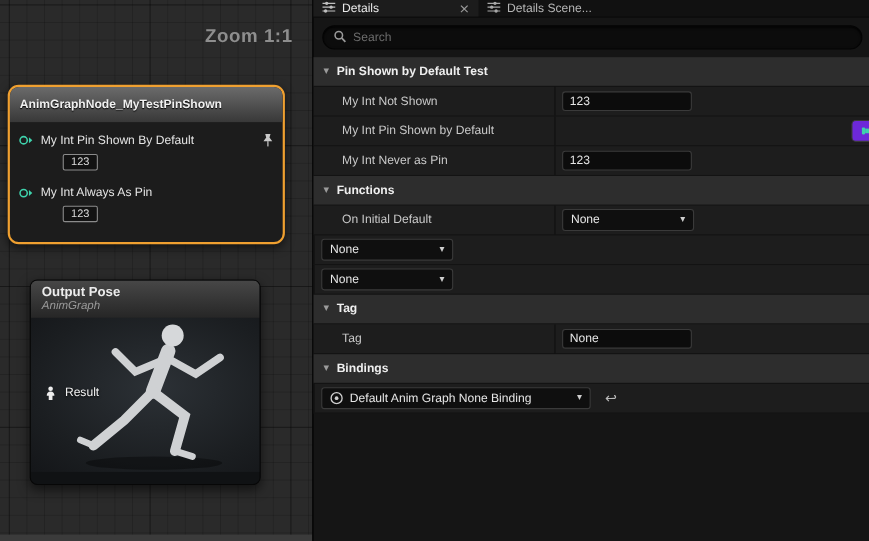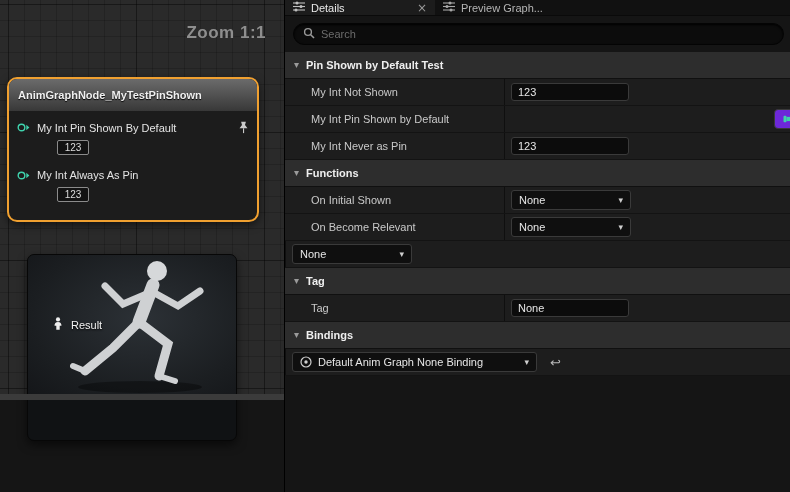--- a/index.html
+++ b/index.html
@@ -6,21 +6,21 @@
   html,body { background:#000; }
   .app{
     position:relative; width:790px; height:492px; overflow:hidden;
     font-family:"Liberation Sans",sans-serif; background:var(--panel-bg,#151515);
     color:#ddd; font-size:11px;
   }
   .glyph{ font-family:"DejaVu Sans",sans-serif; }
 
   
   .graph-panel{
-    position:absolute; left:0; top:0; width:284px; height:400px;
+    position:absolute; left:0; top:0; width:284px; height:492px;
     background-color:var(--graph-bg,#2a2a2a);
     background-image:
       linear-gradient(to right, rgba(0,0,0,.32) 1px, transparent 1px),
       linear-gradient(to bottom, rgba(0,0,0,.32) 1px, transparent 1px),
       linear-gradient(to right, rgba(0,0,0,.16) 1px, transparent 1px),
       linear-gradient(to bottom, rgba(0,0,0,.16) 1px, transparent 1px);
     background-size:128px 128px,128px 128px,16px 16px,16px 16px;
     background-position:8px 4px;
   }
   .zoom-label{
@@ -65,22 +65,22 @@
     background:linear-gradient(#474747,#262626);
   }
   .n2-title{ font-size:12px; font-weight:bold; color:#ececec; }
   .n2-subtitle{ font-size:10.5px; font-style:italic; color:#9a9a9a; }
   .n2-body{
     position:relative; height:140px;
     background:radial-gradient(ellipse at 55% 45%, #2c3136 0%, #1b1e21 68%, #141619 100%);
   }
   .mannequin{ position:absolute; inset:0; }
   .result-pin{
-    position:absolute; left:24px; top:62px;
-    display:flex; align-items:center; gap:7px;
+    position:absolute; left:12px; top:62px;
+    display:flex; gap:7px;
     color:#f2f2f2; text-shadow:0 1px 2px #000;
   }
   .note-bar{
     height:13px; background:var(--note-blue,#2f80df);
     color:#f2f7ff; font-size:10px; font-weight:bold; letter-spacing:1px;
     display:flex; align-items:center; justify-content:center;
   }
 
   
   .details-panel{
@@ -191,20 +191,24 @@
                 <path d="M9.3 2.8 L12.4 5.5 L9.3 8.2 Z" fill="currentColor"></path>
               </svg>
           </span>
           <span>My Int Always As Pin</span>
         </div>
         <div class="pin-value-field last">123</div>
       </div>
     </div>
 
     <div class="node-output">
+      <div class="n2-header">
+        <div class="n2-title">Output Pose</div>
+        <div class="n2-subtitle">AnimGraph</div>
+      </div>
       <div class="n2-body">
         <svg class="mannequin" width="208" height="140" viewBox="0 0 208 140">
           <ellipse cx="112" cy="132" rx="62" ry="6" fill="rgba(0,0,0,0.35)"></ellipse>
           <g fill="none" stroke="#cfd1d3" stroke-linecap="round">
             <path d="M125 30 L111 67" stroke-width="13"></path>
             <path d="M123 36 L150 51 L172 36" stroke-width="7"></path>
             <path d="M121 38 L95 49 L77 31" stroke-width="7"></path>
             <path d="M111 67 L140 89 L131 121" stroke-width="9"></path>
             <path d="M131 121 L147 126" stroke-width="6"></path>
             <path d="M111 67 L85 93 L57 116" stroke-width="9"></path>
@@ -252,21 +256,21 @@
               <g stroke="#a8a8a8" stroke-width="1.1">
                 <line x1="0" y1="2" x2="12" y2="2"></line>
                 <line x1="0" y1="5.5" x2="12" y2="5.5"></line>
                 <line x1="0" y1="9" x2="12" y2="9"></line>
               </g>
               <circle cx="7" cy="2" r="1.5" fill="#a8a8a8"></circle>
               <circle cx="4" cy="5.5" r="1.5" fill="#a8a8a8"></circle>
               <circle cx="8" cy="9" r="1.5" fill="#a8a8a8"></circle>
             </svg>
         </span>
-        <span class="tab-label">Preview Graph...</span>
+        <span class="tab-label">Details Scene...</span>
       </div>
     </div>
 
     <div class="search-row">
       <div class="search-box">
         <span>
           <svg width="12" height="12" viewBox="0 0 12 12">
               <circle cx="5" cy="5" r="3.4" fill="none" stroke="#9a9a9a" stroke-width="1.4"></circle>
               <line x1="7.7" y1="7.7" x2="11" y2="11" stroke="#9a9a9a" stroke-width="1.6"></line>
             </svg>
@@ -322,30 +326,29 @@
         <div class="cell-value">
           <input class="txt-field" value="123" style="">
         </div>
       </div>
 
       <div class="cat-header">
         <span class="cat-chev glyph">▾</span>
         <span class="cat-title">Functions</span>
       </div>
       <div class="prop-row">
-        <div class="cell-name">On Initial Shown</div>
+        <div class="cell-name">On Initial Default</div>
         <div class="cell-value">
           <div class="combo">
             <span class="combo-value">None</span>
             <span class="chev glyph">▾</span>
           </div>
         </div>
       </div>
       <div class="prop-row">
-        <div class="cell-name">On Become Relevant</div>
         <div class="cell-value">
           <div class="combo">
             <span class="combo-value">None</span>
             <span class="chev glyph">▾</span>
           </div>
         </div>
       </div>
       <div class="prop-row">
         <div class="cell-value">
           <div class="combo">

